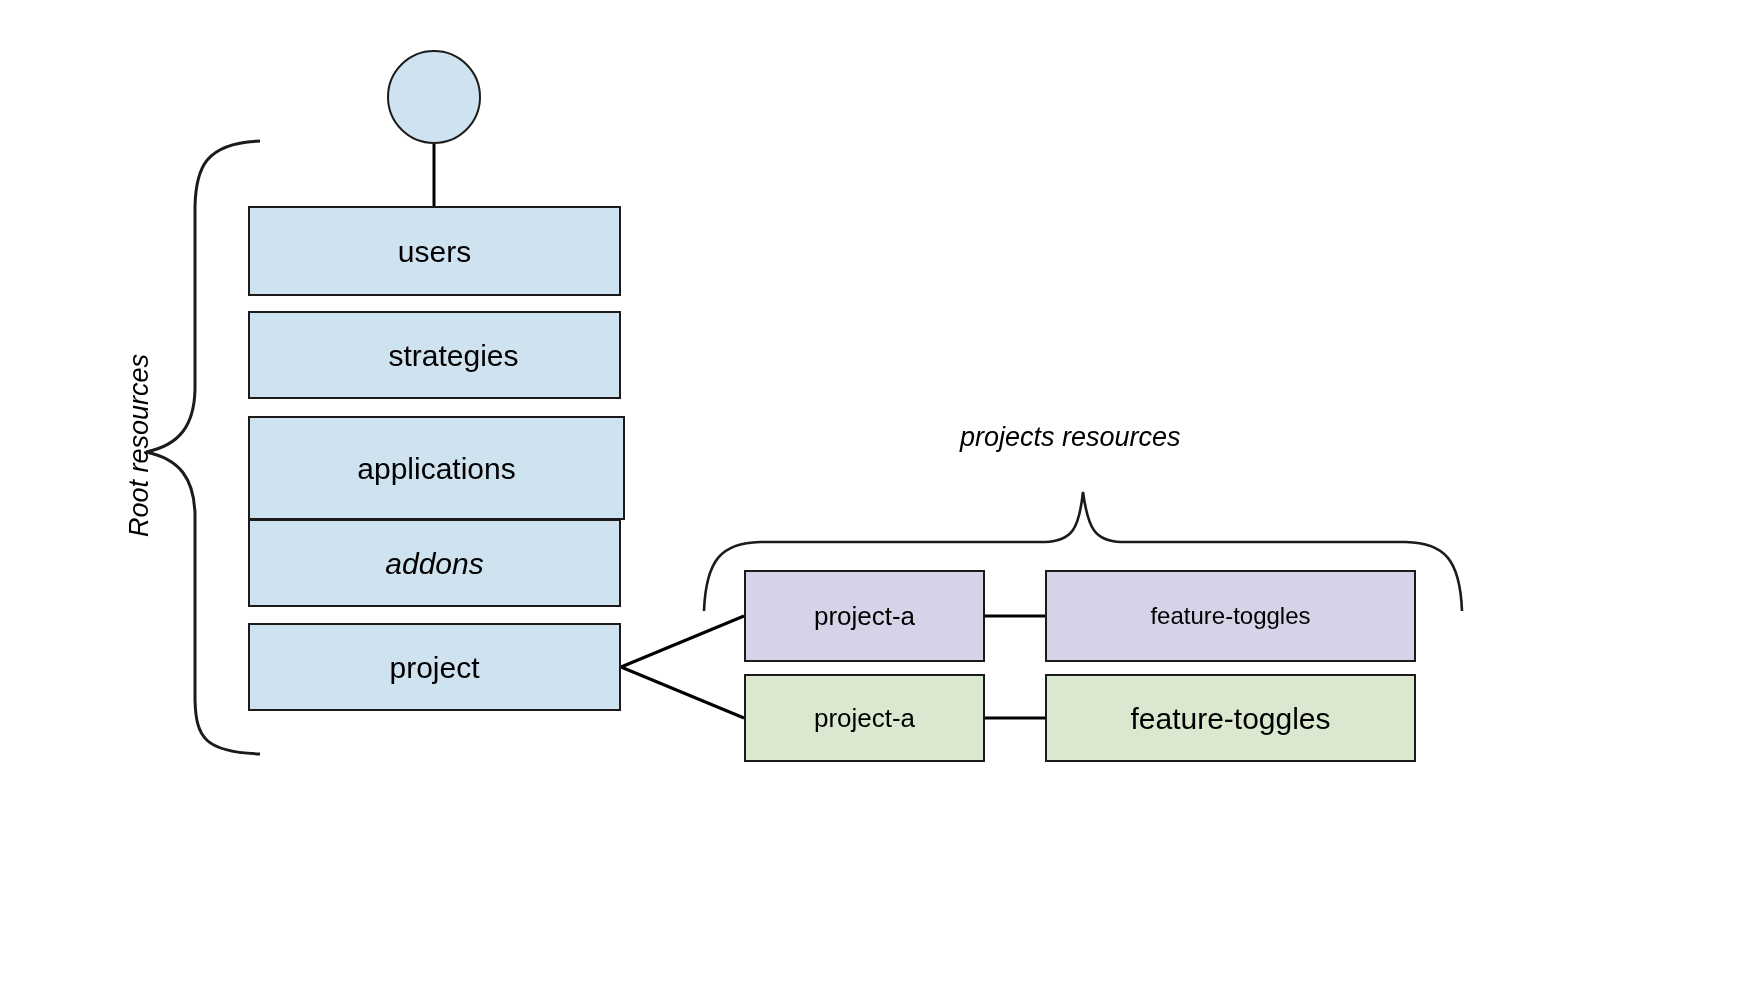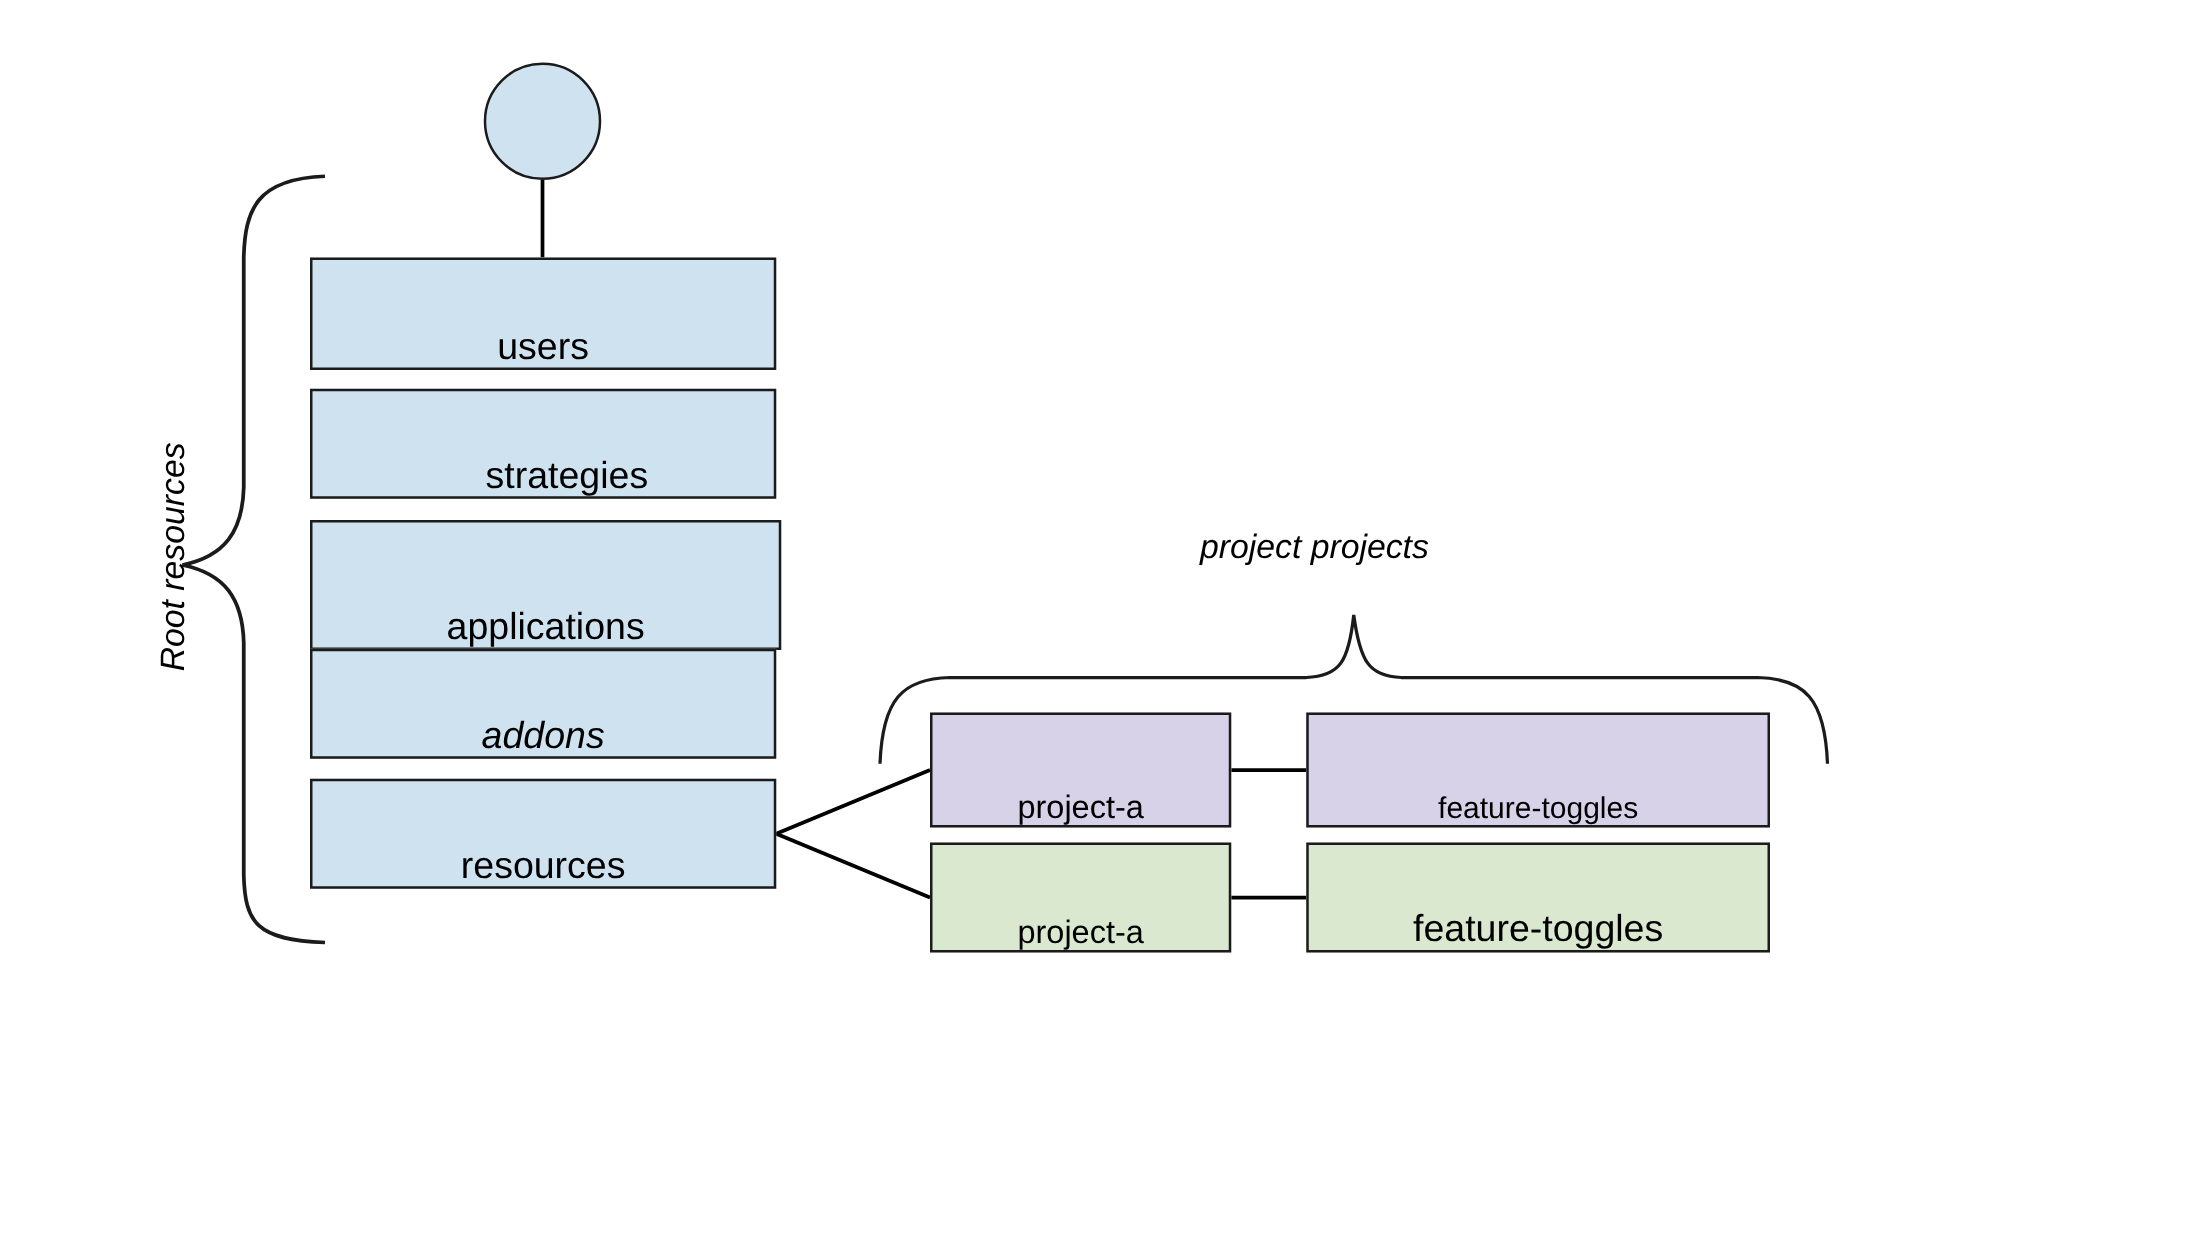--- a/index.html
+++ b/index.html
@@ -27,21 +27,21 @@
     left: 0;
     top: 0;
     width: 1753px;
     height: 986px;
   }
   .node-box {
     position: absolute;
     box-sizing: border-box;
     border: 2px solid #1b1b1b;
     display: flex;
-    align-items: flex-end;
+    align-items: center;
     justify-content: center;
     text-align: center;
     line-height: 1.1;
     color: #000000;
   }
   .node-circle {
     position: absolute;
     box-sizing: border-box;
     border: 2px solid #1b1b1b;
     border-radius: 50%;
@@ -104,24 +104,24 @@
 
   <div class="node-box" style="left:248px; top:416px; width:377px; height:104px; background:#cfe2f0; font-size:30px;">
     <span>applications</span>
   </div>
 
   <div class="node-box" style="left:248px; top:519px; width:373px; height:88px; background:#cfe2f0; font-size:30px;font-style:italic;">
     <span>addons</span>
   </div>
 
   <div class="node-box" style="left:248px; top:623px; width:373px; height:88px; background:#cfe2f0; font-size:30px;">
-    <span>resources</span>
+    <span>project</span>
   </div>
 
-  <div class="brace-label" style="left:960px; top:422px; font-size:27px;">project projects</div>
+  <div class="brace-label" style="left:960px; top:422px; font-size:27px;">projects resources</div>
 
   <div class="node-box" style="left:744px; top:570px; width:241px; height:92px; background:#d8d2e8; font-size:26px;">
     <span>project-a</span>
   </div>
 
   <div class="node-box" style="left:1045px; top:570px; width:371px; height:92px; background:#d8d2e8; font-size:24px;">
     <span>feature-toggles</span>
   </div>
 
   <div class="node-box" style="left:744px; top:674px; width:241px; height:88px; background:#d9e8cf; font-size:26px;">

